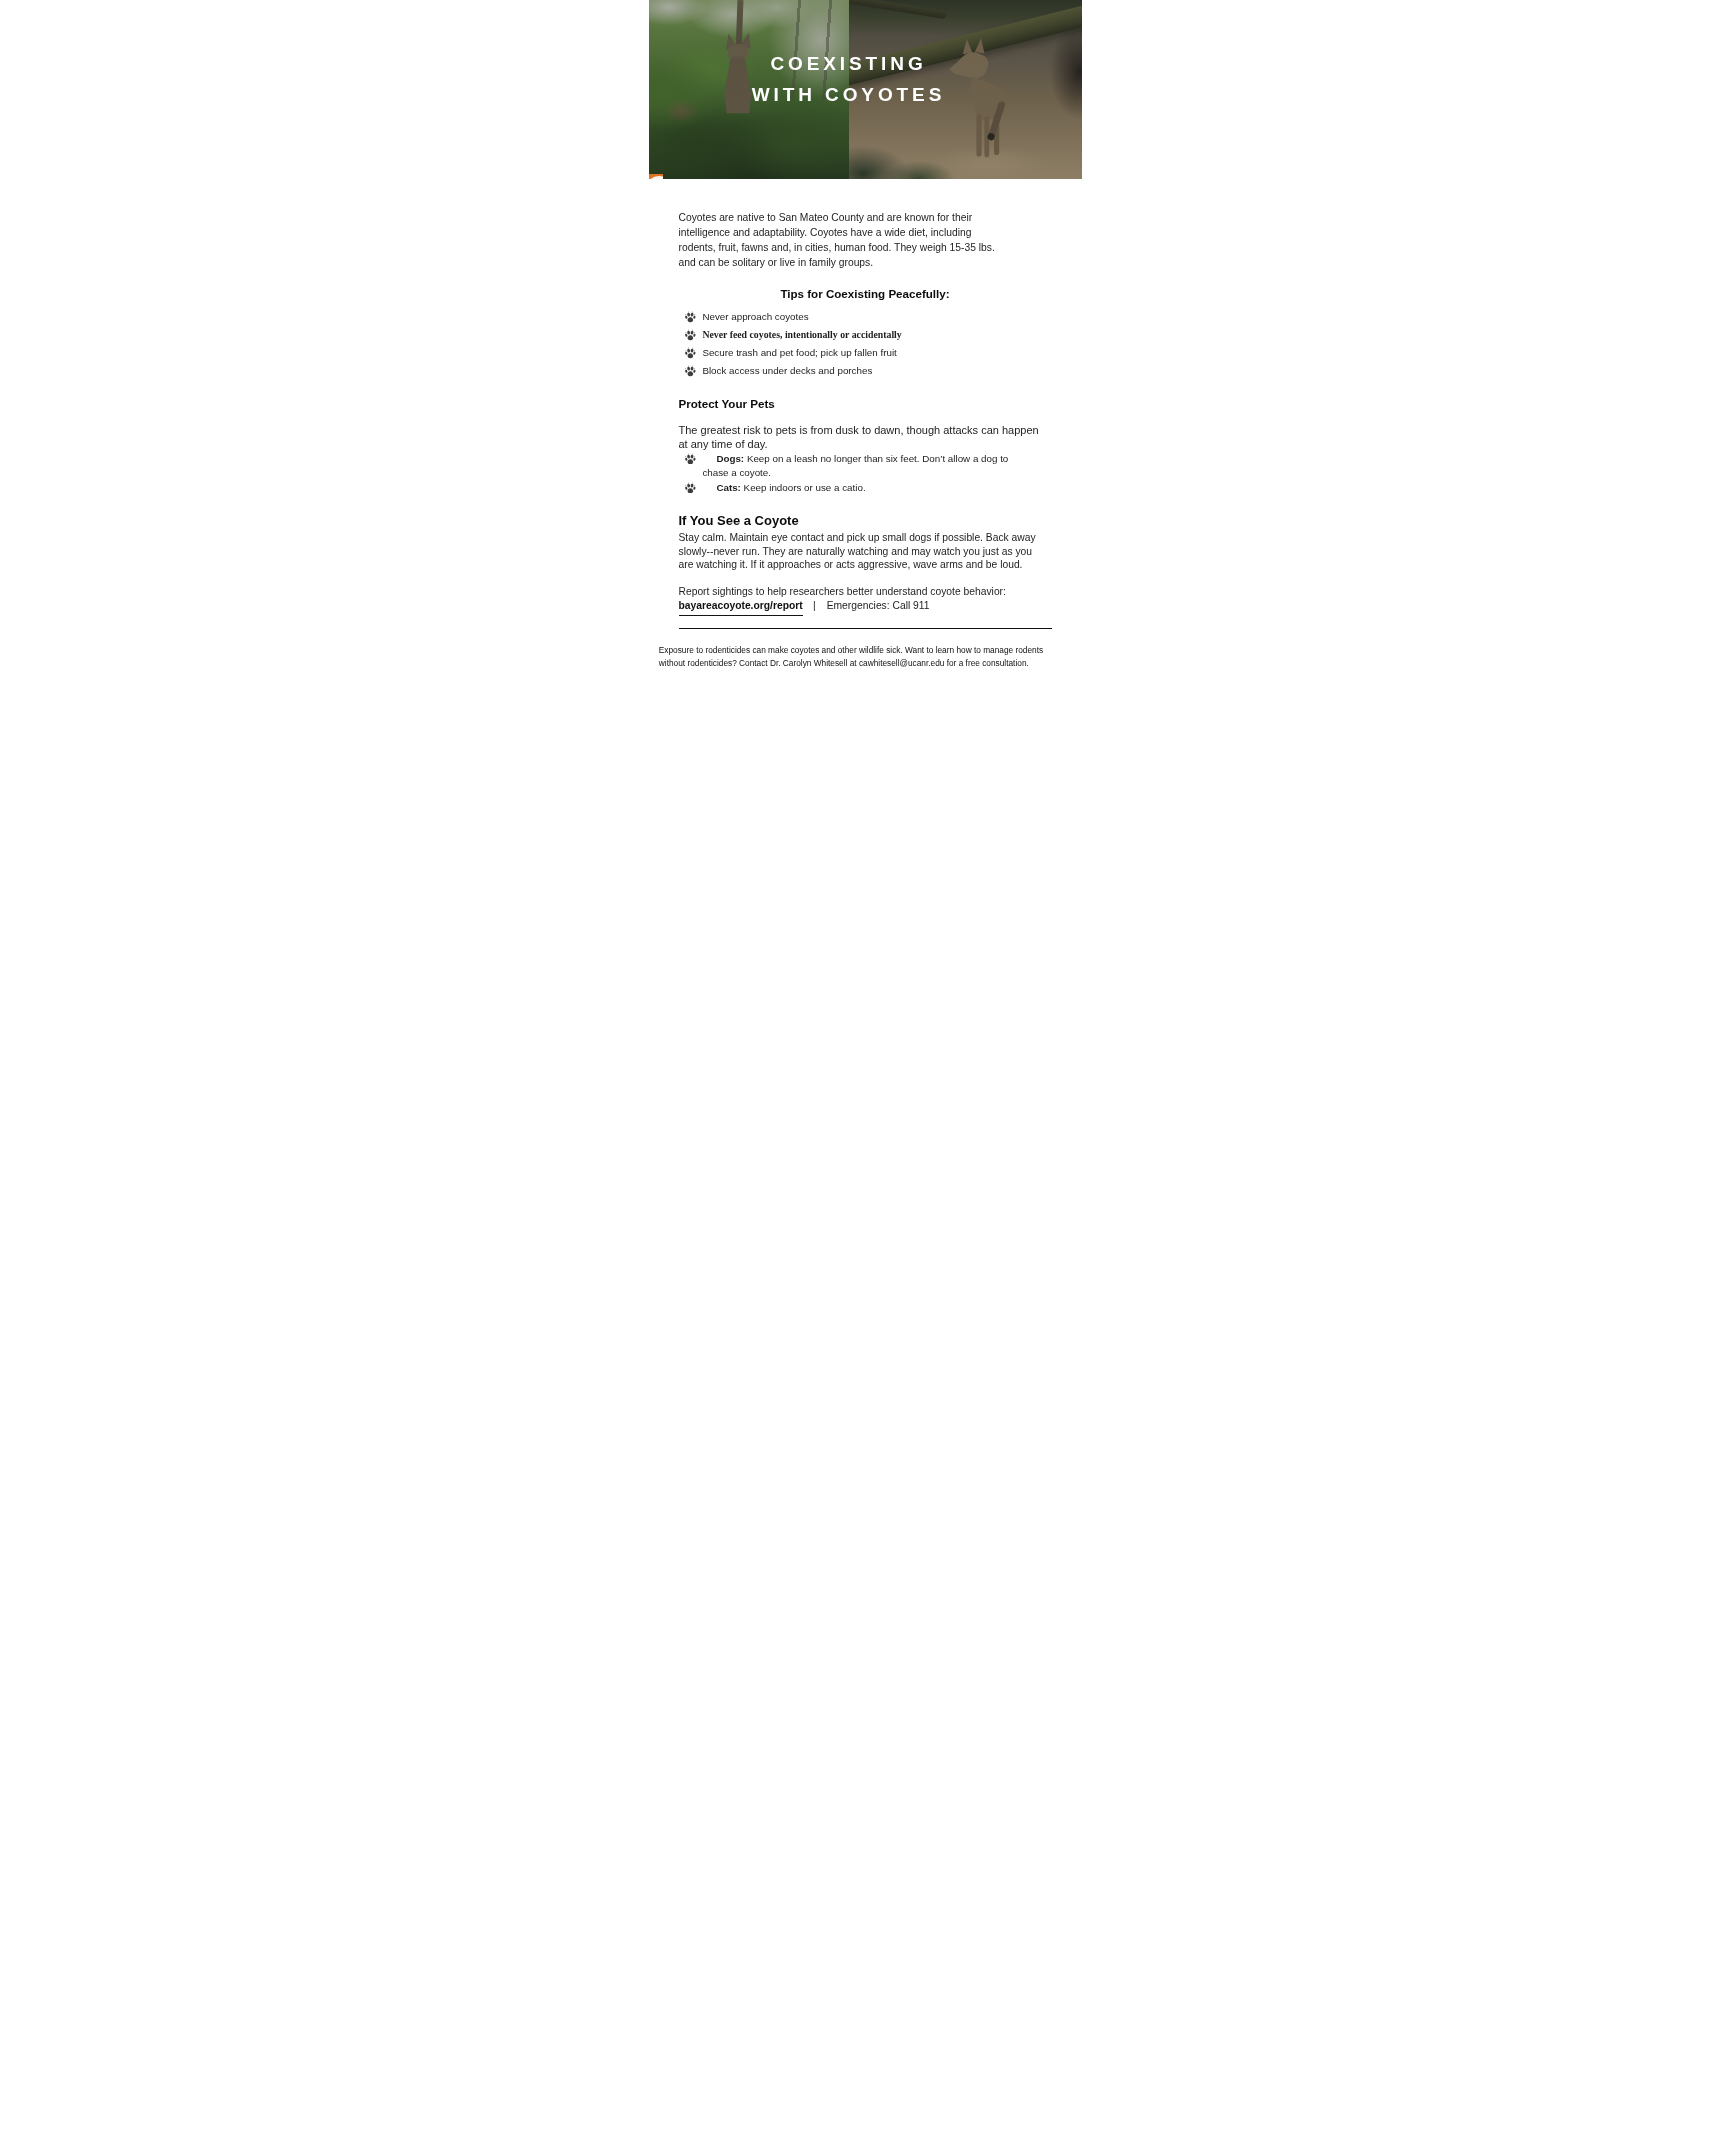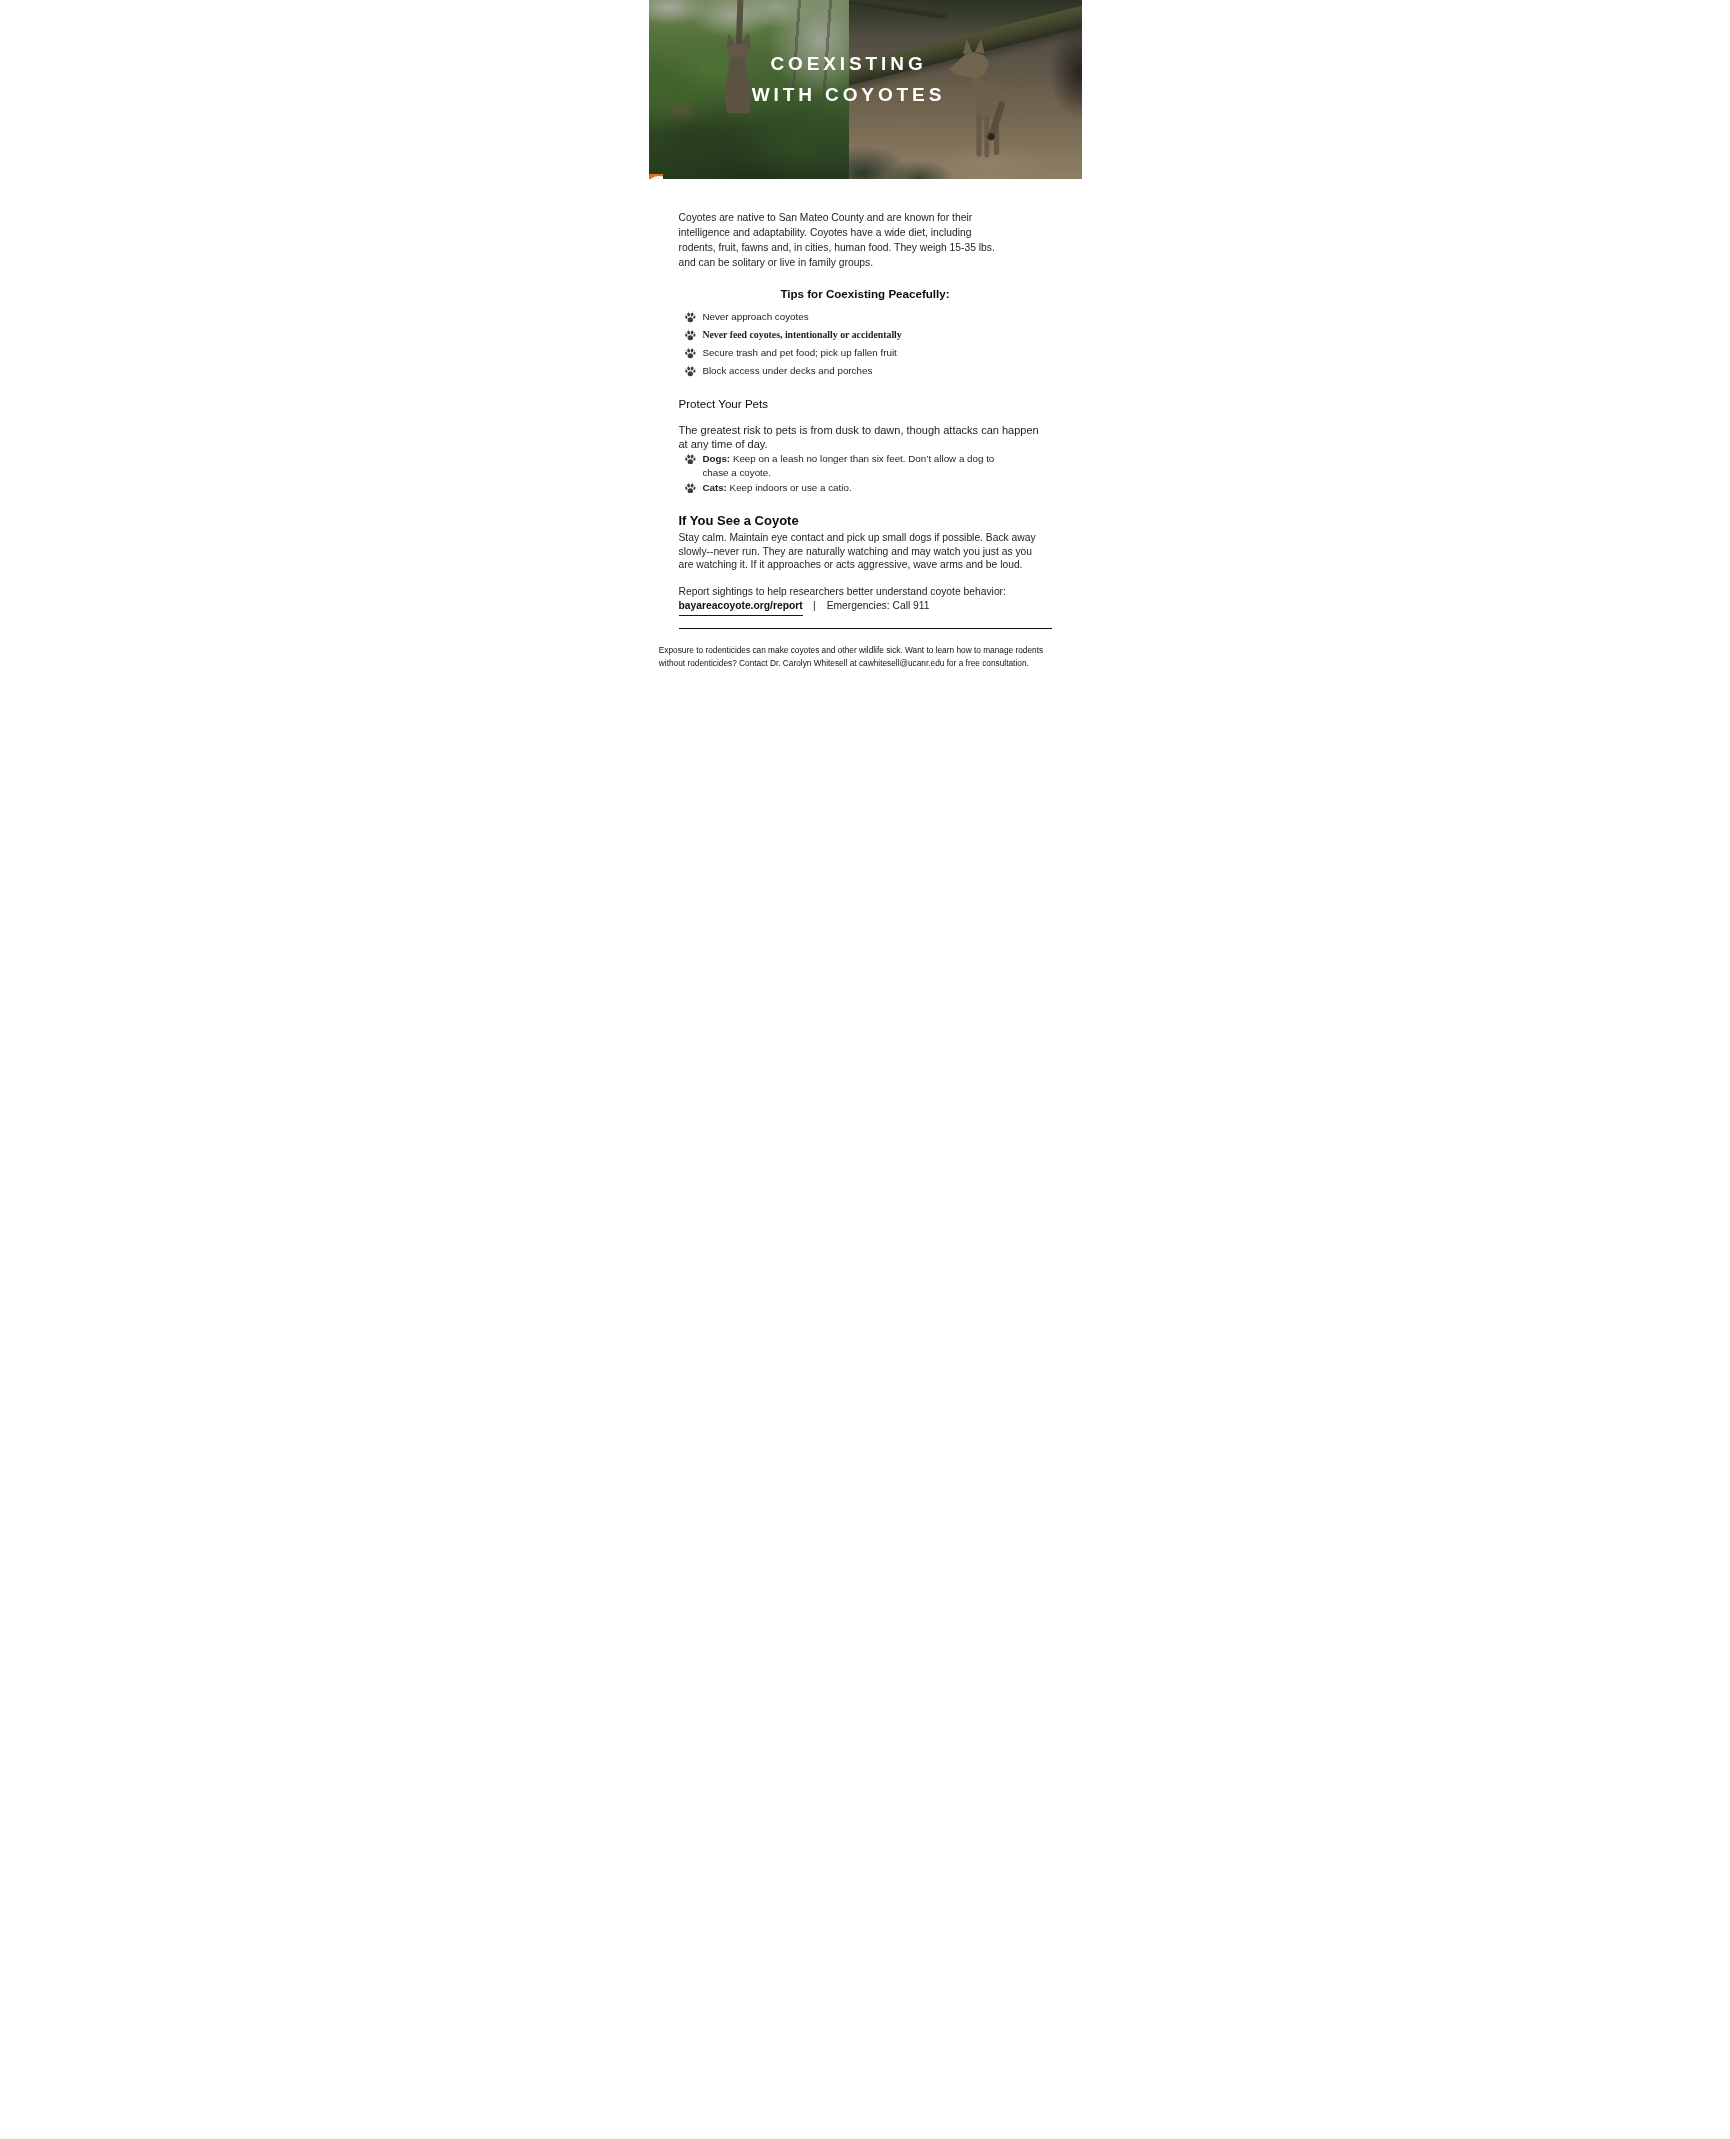--- a/index.html
+++ b/index.html
@@ -52,34 +52,34 @@
   .cam-logo { position:absolute; left:0; bottom:0; width:14.6px; height:4.7px; background:#de7321; overflow:hidden; z-index:4; }
   .cam-logo::before { content:""; position:absolute; left:-2.6px; top:2.1px; width:19.7px; height:19.7px; border-radius:50%;
     border:3px solid rgba(255,255,255,0.93); }
 
   
   main { padding:0 30px; }
   .line { white-space:nowrap; }
   .intro { margin-top:31px; font-size:10.3px; line-height:15px; color:#1d1d1d; }
   h2 { color:#0c0c0c; }
   .h-tips { margin-top:17px; font-size:11.6px; line-height:14.6px; font-weight:800;text-align:center; }
-  .h-pets { margin-top:19.7px; font-size:11.6px; line-height:14.6px; font-weight:400; }
+  .h-pets { margin-top:19.7px; font-size:11.6px; line-height:14.6px; font-weight:700; }
   .h-see  { margin-top:18px; font-size:13px; line-height:16.3px; font-weight:800; }
 
   ul.paw-list { list-style:none; margin-top:9px; }
   ul.paw-list li { display:flex; align-items:flex-start; gap:6.4px; margin-bottom:5.6px; padding-left:6.8px; }
   ul.paw-list li .li-text { font-size:9.8px; line-height:12px; padding-top:0.4px; }
   ul.paw-list li.bold-item .li-text { font-weight:700;font-family:Liberation Serif, serif; }
   .paw { width:10.7px; height:11.6px; flex:none; margin-top:0.4px; }
 
   .pets-body { margin-top:12px; font-size:11px; line-height:14px; }
   ul.pets-list { list-style:none; margin-top:0.9px; }
   ul.pets-list li { display:flex; align-items:flex-start; gap:6.4px; margin-bottom:1.7px; padding-left:6.8px; }
   ul.pets-list .li-text { font-size:9.8px; line-height:13.7px; }
-  .pet-label { font-weight:700; }
+  .pet-label { font-weight:700;margin-left:14px; }
 
   .see-body { margin-top:1.7px; font-size:10.3px; line-height:13.7px; }
   .report { margin-top:13.3px; font-size:10.3px; line-height:13.7px; }
   .report-link { color:#111; font-weight:700; text-decoration:none; border-bottom:1.3px solid #141414; padding-bottom:4px; cursor:pointer; }
   .pipe { color:#222; margin:0 11px 0 10.3px; font-weight:400; }
 
   hr.rule { border:none; border-top:1.3px solid #101010; margin:15.4px 0 0 0; width:100%; }
   .footnote { margin:15.4px -19.7px 0 -19.7px; text-align:left; font-size:8.3px; line-height:13px; color:#111; }
 
   .ucanr { margin-top:3.4px; display:flex; justify-content:center; }

